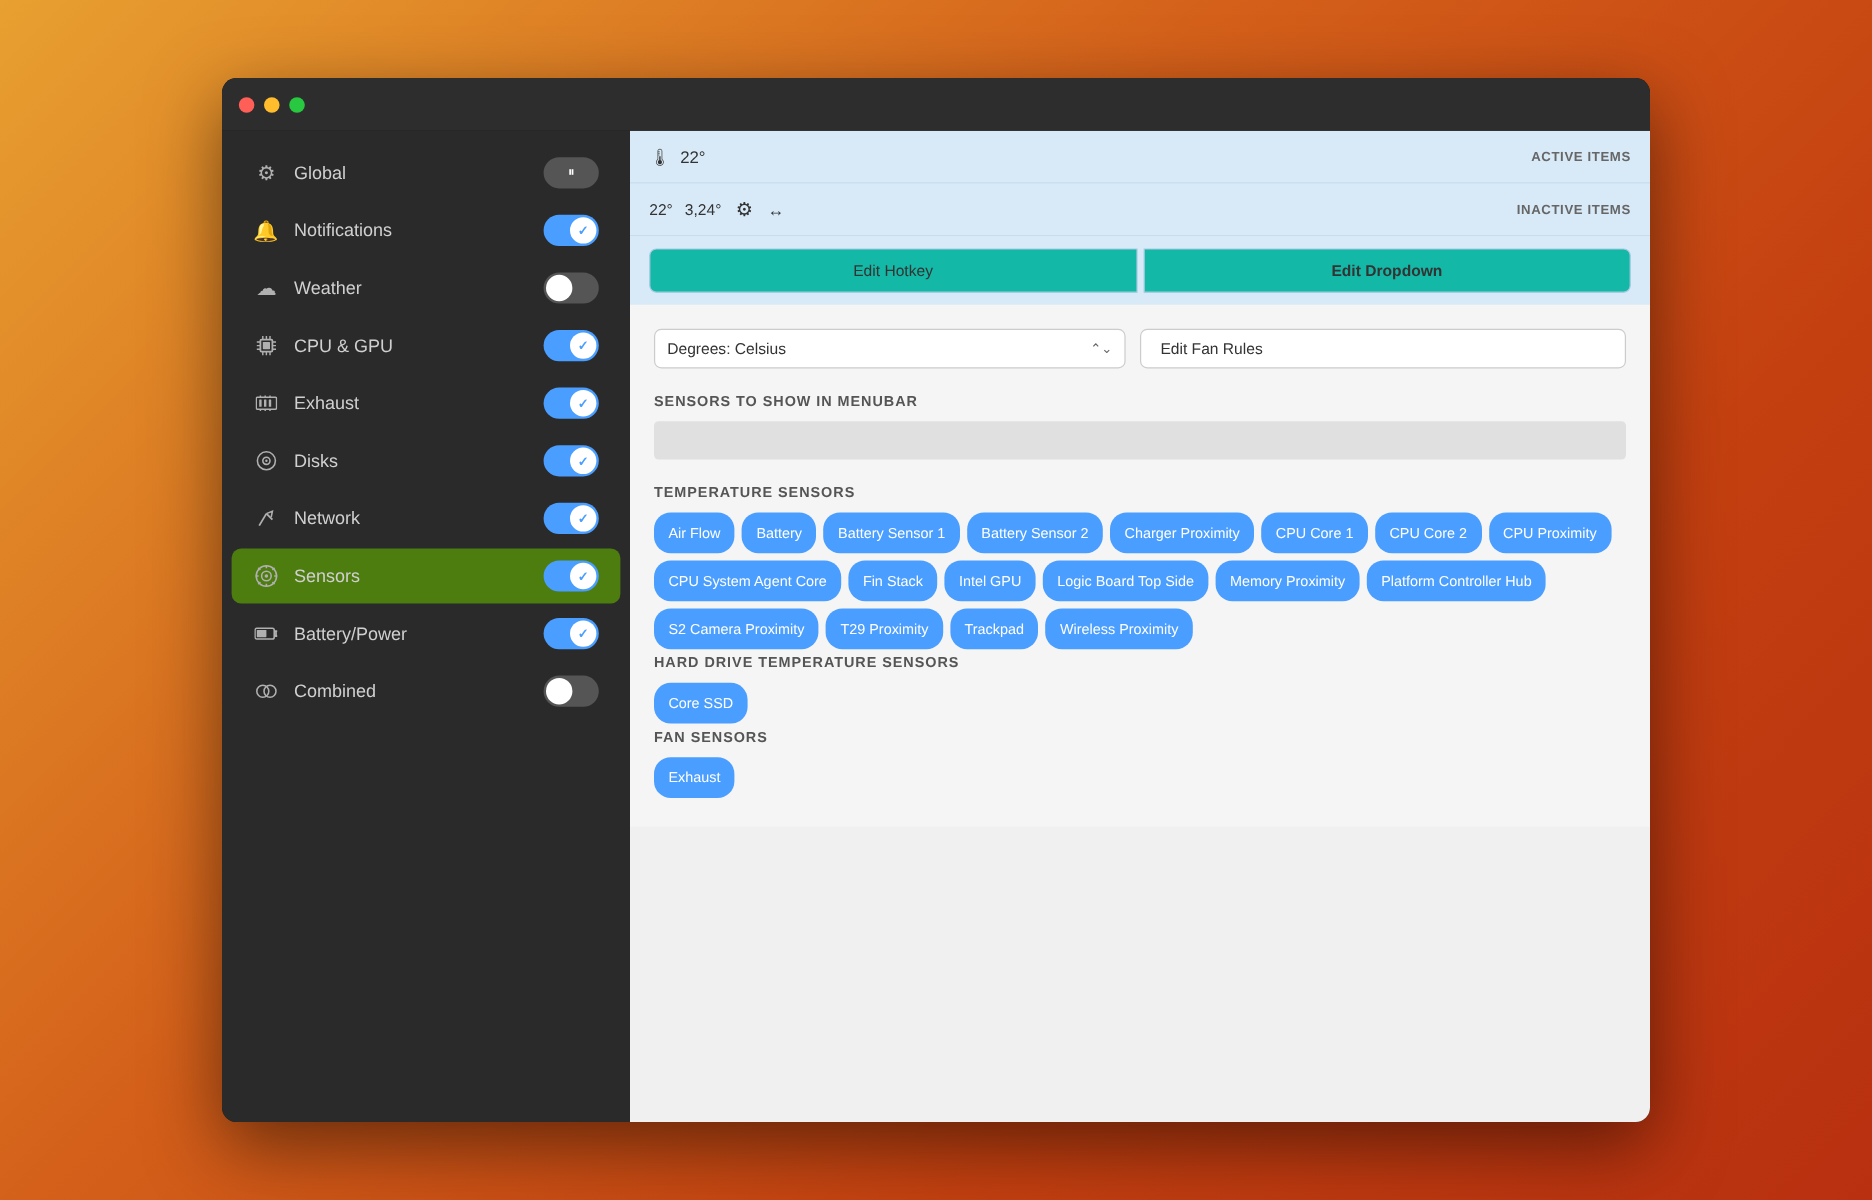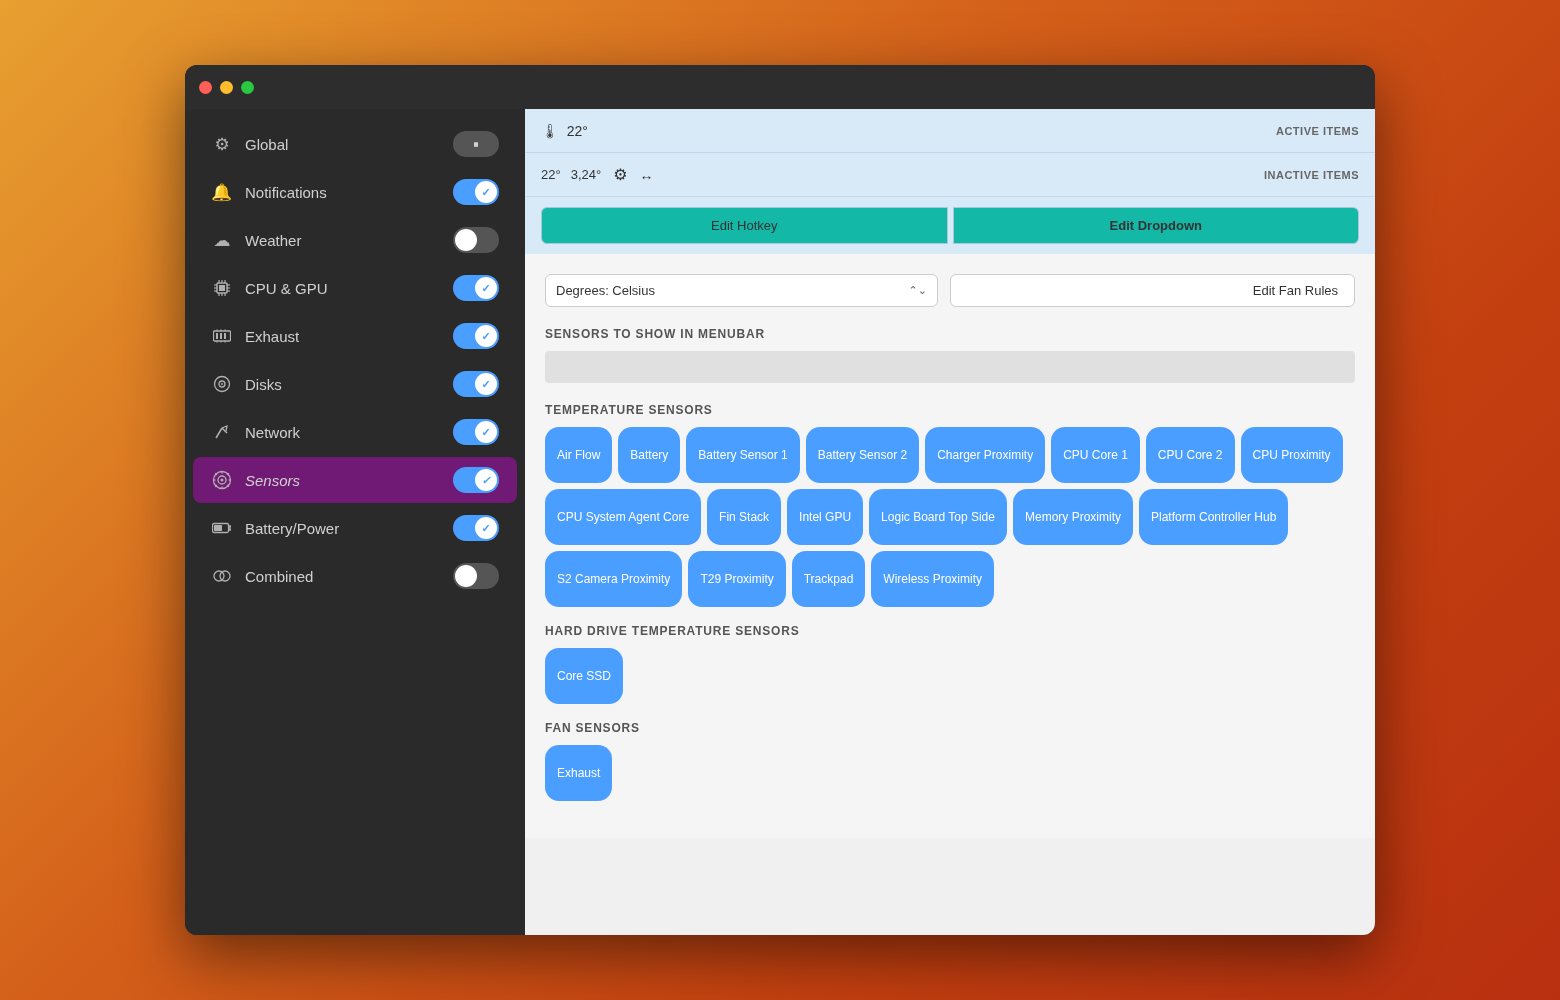--- a/index.html
+++ b/index.html
@@ -59,22 +59,21 @@
       align-items: center;
       padding: 10px 18px;
       cursor: pointer;
       border-radius: 8px;
       margin: 2px 8px;
       gap: 12px;
       color: #d0d0d0;
       font-size: 15px;
     }
     .sidebar-item.active {
-      background: #701a75;
-      font-style: italic;
+      background: #4d7c0f;
     }
     .sidebar-item .icon {
       width: 22px;
       height: 22px;
       display: flex;
       align-items: center;
       justify-content: center;
       font-size: 17px;
       color: #b0b0b0;
       flex-shrink: 0;
@@ -224,47 +223,47 @@
       font-size: 11px;
     }
     .fan-rules-btn {
       flex: 1;
       padding: 8px 16px;
       background: white;
       border: 1px solid #ccc;
       border-radius: 6px;
       font-size: 13px;
       color: #333;
-      text-align: right;
+      text-align: left;
       cursor: pointer;
     }
     .section-title {
       font-size: 12px;
       font-weight: 700;
       color: #555;
       letter-spacing: 0.8px;
       text-transform: uppercase;
       margin-bottom: 10px;
     }
     .sensors-show-bar {
       background: #e0e0e0;
       height: 32px;
       border-radius: 4px;
       margin-bottom: 20px;
     }
     .section {
-      margin-bottom: 17px;
+      margin-bottom: 4px;
     }
     .tags {
       display: flex;
       flex-wrap: wrap;
       gap: 6px;
     }
     .tag {
-      padding: 21px 12px;
+      padding: 10px 12px;
       background: #4a9eff;
       color: white;
       border-radius: 14px;
       font-size: 12px;
       cursor: pointer;
       white-space: nowrap;
       font-weight: 400;
     }
   </style>
 </head>

